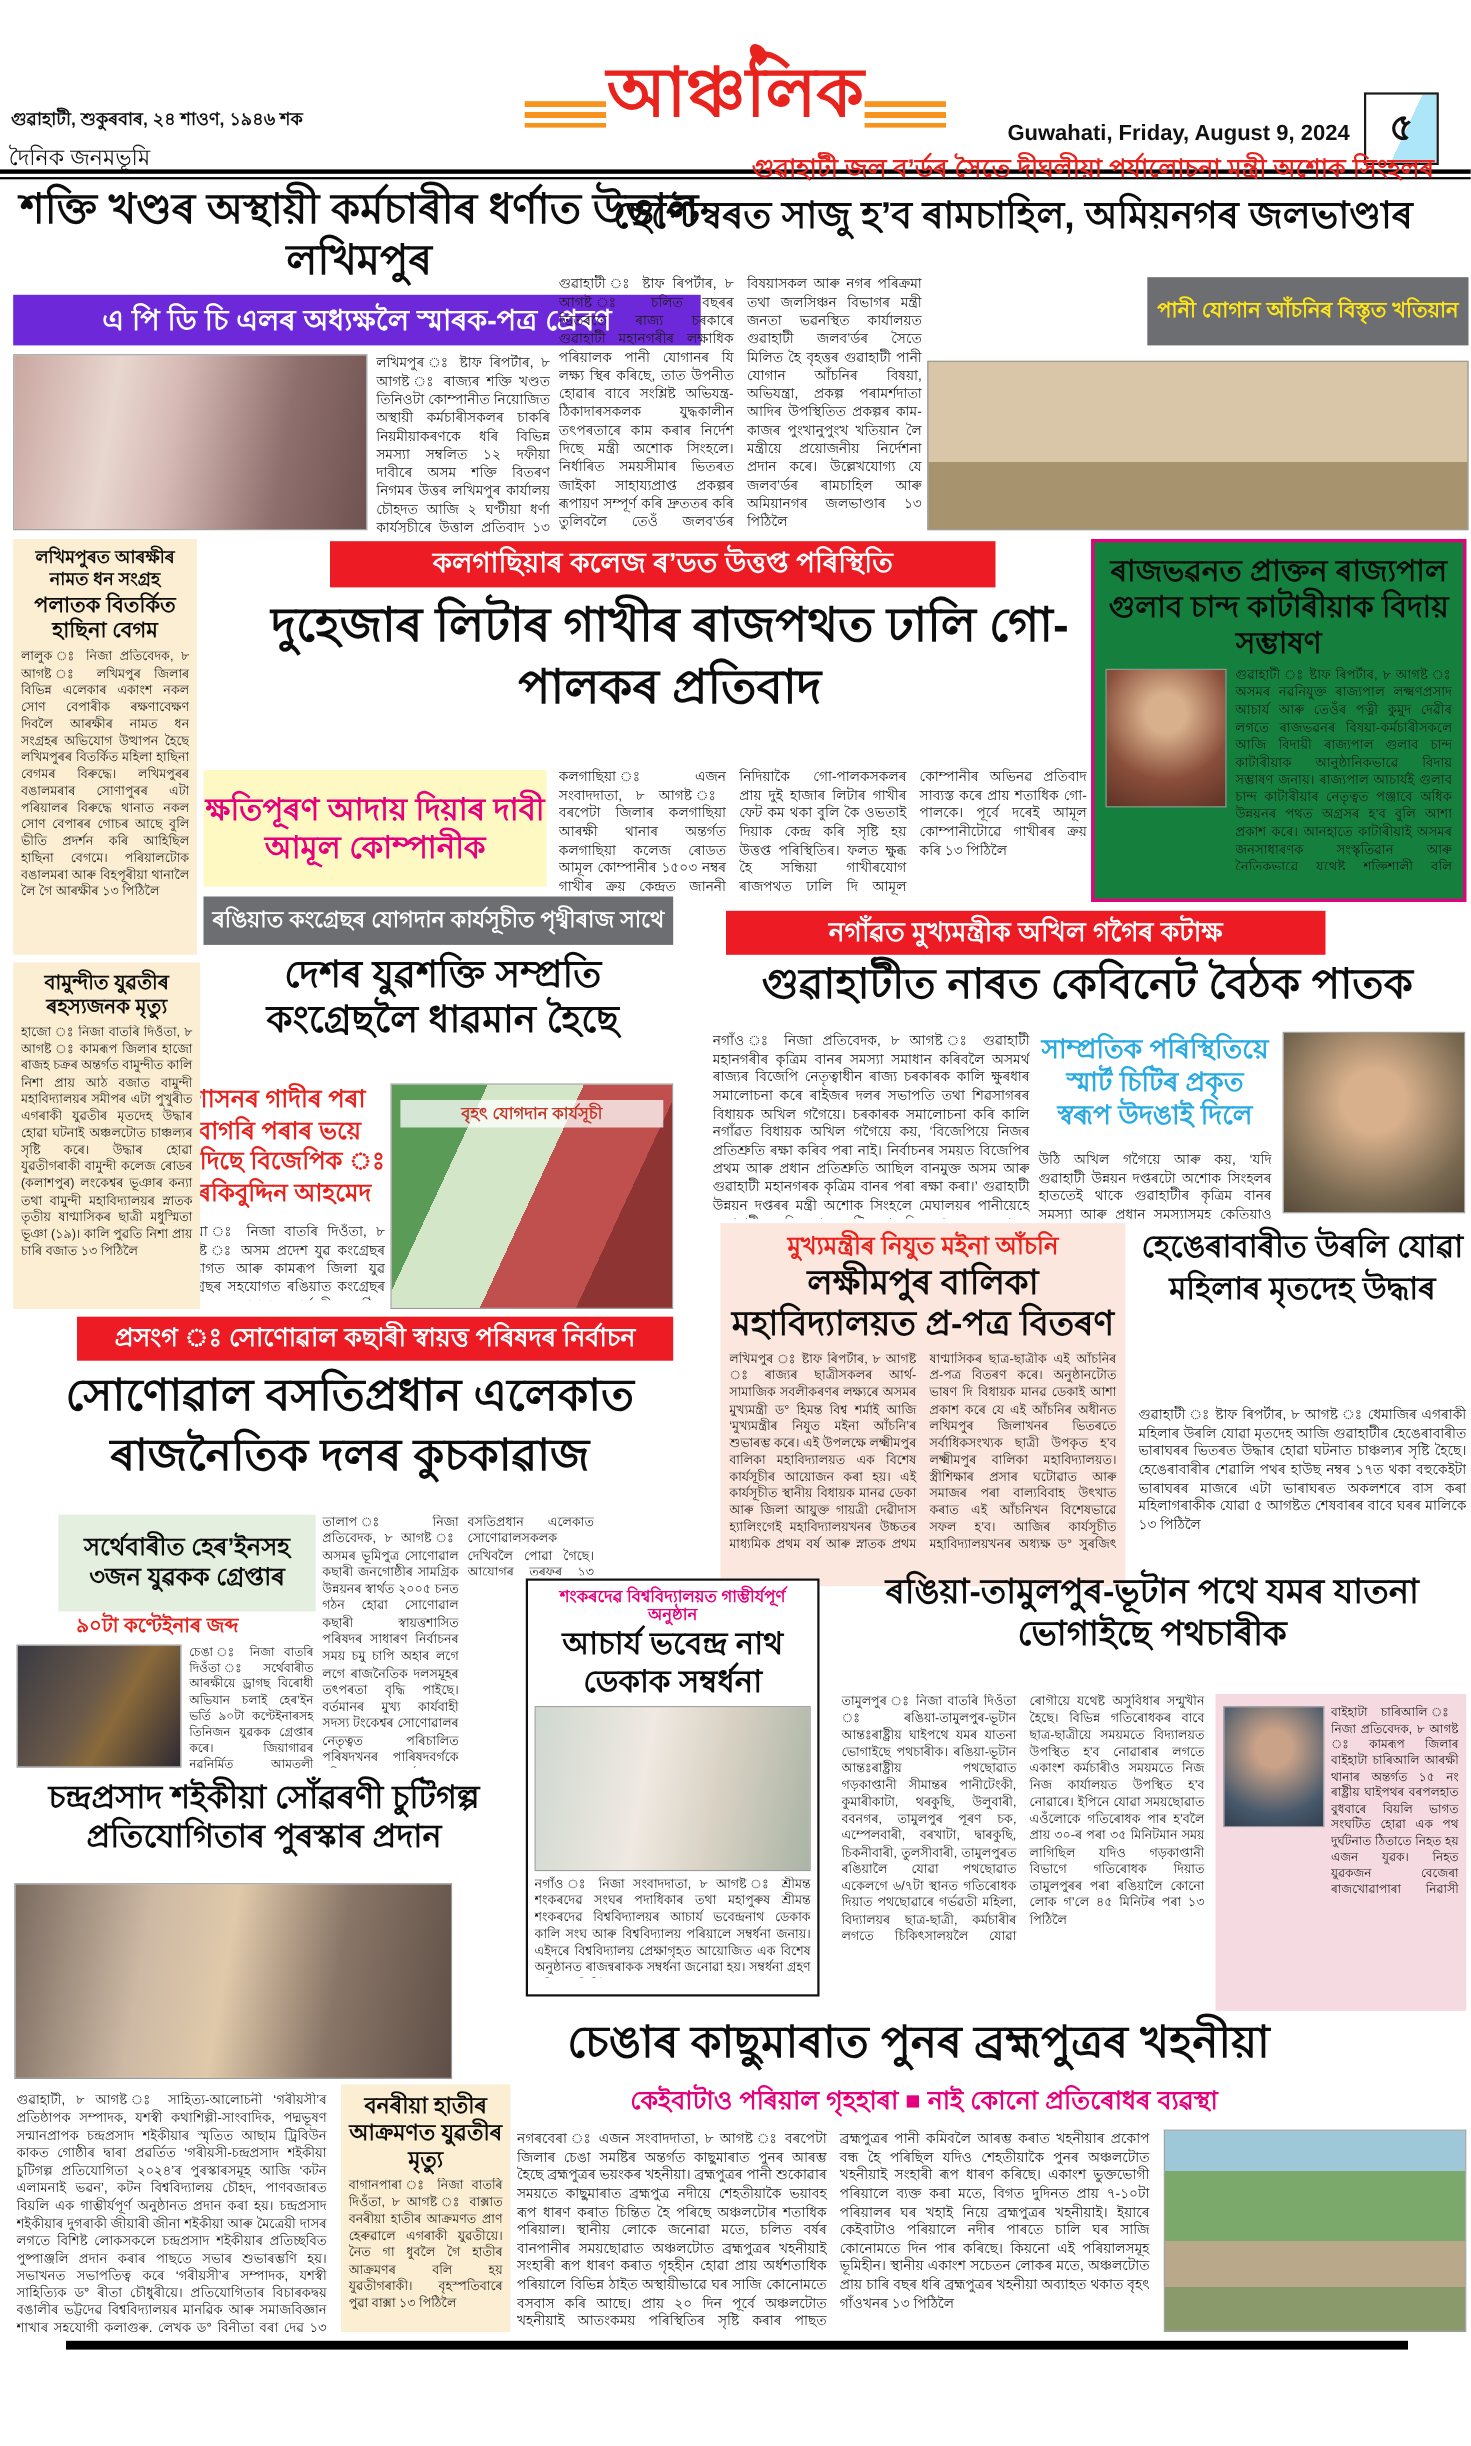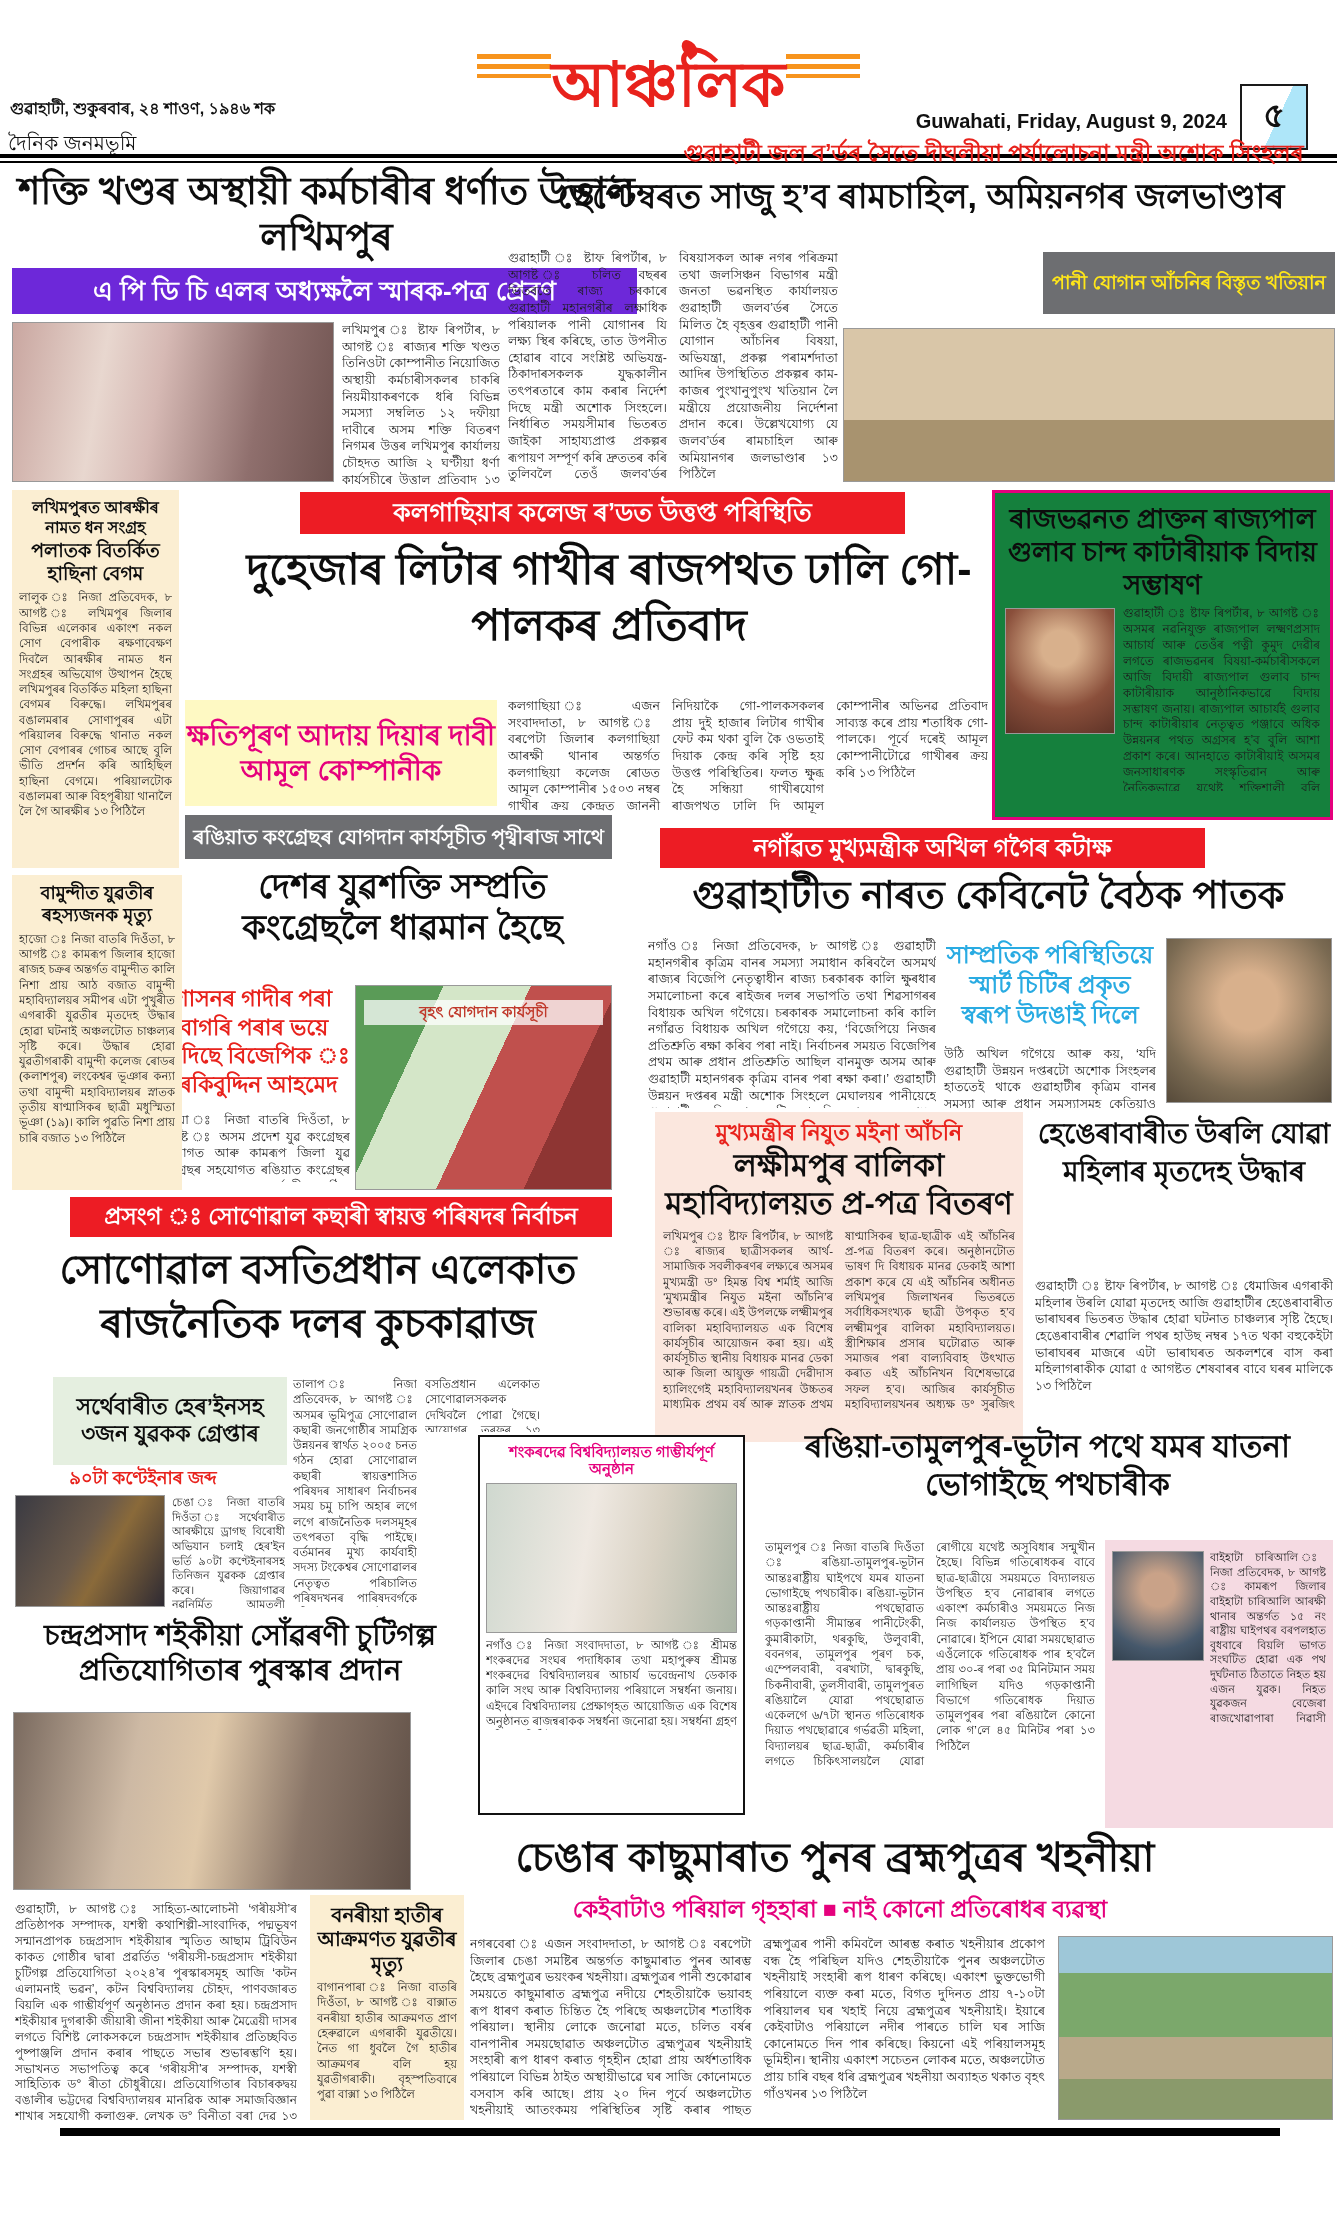--- a/index.html
+++ b/index.html
@@ -36,21 +36,21 @@
   .ph-barpalaha{background:radial-gradient(circle at 50% 35%,#c9a288 20%,#46586b 72%,#33414f)}
   .ph-story{background:linear-gradient(100deg,#7a6a5f,#cdb9a4 30%,#e0c9aa 48%,#8a7668 72%,#5f4f46)}
   .ph-seized{background:linear-gradient(120deg,#3a3a42,#6b5a4a 45%,#8a6a3a 60%,#2e2a33)}
   .ph-erosion{background:linear-gradient(#9ec7d8 0 20%,#7ba86b 20% 55%,#b9a98a 55% 78%,#8a9a6b 78%)}
 </style>
 </head>
 <body>
 
 <div class="abs" style="left:10px;top:96px;font-size:16px;font-weight:bold">গুৱাহাটী, শুকুৰবাৰ, ২৪ শাওণ, ১৯৪৬ শক</div>
 
-<div class="abs" style="left:0;top:54px;width:1337px;display:flex;justify-content:center;align-items:flex-start;gap:1px">
+<div class="abs" style="left:0;top:54px;width:1337px;display:flex;justify-content:center;align-items:flex-end;gap:1px">
   <span class="mlines"></span>
   <span class="mast">
     <span class="flame"></span>
     <span>আঞ্চলিক</span>
   </span>
   <span class="mlines"></span>
 </div>
 
 <div class="abs" style="right:110px;top:110px;font-size:20px;font-weight:bold">Guwahati, Friday, August 9, 2024</div>
 
@@ -129,20 +129,21 @@
 
 <div class="abs boxed" style="left:53px;top:1377px;width:234px;height:88px;background:#e5efe0;display:flex;align-items:center">
   <div class="hl" style="font-size:22px;width:100%">সৰ্থেবাৰীত হেৰ’ইনসহ ৩জন যুৱকক গ্ৰেপ্তাৰ</div>
 </div>
 <div class="abs kick red" style="left:55px;top:1468px;width:176px;font-size:18px">৯০টা কণ্টেইনাৰ জব্দ</div>
 <div class="abs ph ph-seized" style="left:15px;top:1495px;width:150px;height:112px"></div>
 <div class="abs bd" style="left:172px;top:1495px;width:113px;height:115px;font-size:11px">চেঙা ঃ নিজা বাতৰি দিওঁতা ঃ সৰ্থেবাৰীত আৰক্ষীয়ে ড্ৰাগছ বিৰোধী অভিযান চলাই হেৰ’ইন ভৰ্তি ৯০টা কণ্টেইনাৰসহ তিনিজন যুৱকক গ্ৰেপ্তাৰ কৰে। জিয়াগাৱৰ নৱনিৰ্মিত আমতলী অফিচৰ সুমুখত কঠোৰ ১৩ পিঠিলৈ</div>
 
 <div class="abs boxed" style="left:478px;top:1435px;width:267px;height:380px;border:2px solid #111;padding:6px;background:#fff">
   <div class="kick magenta" style="font-size:15px">শংকৰদেৱ বিশ্ববিদ্যালয়ত গাম্ভীৰ্যপূৰ্ণ অনুষ্ঠান</div>
+  <div class="hl" style="font-size:28px">আচাৰ্য ভবেন্দ্ৰ নাথ ডেকাক সম্বৰ্ধনা</div>
   <div class="ph ph-acharya" style="width:100%;height:150px;margin:5px 0"></div>
   <div class="bd" style="font-size:11.5px;height:92px">নগাঁও ঃ নিজা সংবাদদাতা, ৮ আগষ্ট ঃ শ্ৰীমন্ত শংকৰদেৱ সংঘৰ পদাধিকাৰ তথা মহাপুৰুষ শ্ৰীমন্ত শংকৰদেৱ বিশ্ববিদ্যালয়ৰ আচাৰ্য ভবেন্দ্ৰনাথ ডেকাক কালি সংঘ আৰু বিশ্ববিদ্যালয় পৰিয়ালে সম্বৰ্ধনা জনায়। এইদৰে বিশ্ববিদ্যালয় প্ৰেক্ষাগৃহত আয়োজিত এক বিশেষ অনুষ্ঠানত ৰাজন্বৰাকক সম্বৰ্ধনা জনোৱা হয়। সম্বৰ্ধনা গ্ৰহণ কৰি ১৩ পিঠিলৈ</div>
 </div>
 
 <div class="abs hl" style="left:765px;top:1428px;width:565px;font-size:31px">ৰঙিয়া-তামুলপুৰ-ভূটান পথে যমৰ যাতনা ভোগাইছে পথচাৰীক</div>
 <div class="abs bd cols2" style="left:765px;top:1540px;width:330px;height:282px;font-size:11.5px">তামুলপুৰ ঃ নিজা বাতৰি দিওঁতা ঃ ৰঙিয়া-তামুলপুৰ-ভূটান আন্তঃৰাষ্ট্ৰীয় ঘাইপথে যমৰ যাতনা ভোগাইছে পথচাৰীক। ৰঙিয়া-ভূটান আন্তঃৰাষ্ট্ৰীয় পথছোৱাত গড়কাপ্তানী সীমান্তৰ পানীটেংকী, কুমাৰীকাটা, থৰকুছি, উলুবাৰী, ববনগৰ, তামুলপুৰ পূৰণ চক, এম্পেলবাৰী, বৰখাটা, দ্বাৰকুছি, চিকনীবাৰী, তুলসীবাৰী, তামুলপুৰত ৰঙিয়ালৈ যোৱা পথছোৱাত একেলগে ৬/৭টা স্থানত গতিৰোধক দিয়াত পথছোৱাৰে গৰ্ভৱতী মহিলা, বিদ্যালয়ৰ ছাত্ৰ-ছাত্ৰী, কৰ্মচাৰীৰ লগতে চিকিৎসালয়লৈ যোৱা ৰোগীয়ে যথেষ্ট অসুবিধাৰ সন্মুখীন হৈছে। বিভিন্ন গতিৰোধকৰ বাবে ছাত্ৰ-ছাত্ৰীয়ে সময়মতে বিদ্যালয়ত উপস্থিত হ’ব নোৱাৰাৰ লগতে একাংশ কৰ্মচাৰীও সময়মতে নিজ নিজ কাৰ্যালয়ত উপস্থিত হ’ব নোৱাৰে। ইপিনে যোৱা সময়ছোৱাত এওঁলোকে গতিৰোধক পাৰ হ’বলৈ প্ৰায় ৩০-ৰ পৰা ৩৫ মিনিটমান সময় লাগিছিল যদিও গড়কাপ্তানী বিভাগে গতিৰোধক দিয়াত তামুলপুৰৰ পৰা ৰঙিয়ালৈ কোনো লোক গ’লে ৪৫ মিনিটৰ পৰা ১৩ পিঠিলৈ</div>
 
 <div class="abs boxed" style="left:1105px;top:1540px;width:228px;height:288px;background:#f5dae2;padding:7px">
   <div class="ph ph-barpalaha" style="float:left;width:92px;height:110px;margin:4px 6px 2px 0"></div>
   <div class="bd" style="font-size:11px;height:175px;margin-top:3px">বাইহাটা চাৰিআলি ঃ নিজা প্ৰতিবেদক, ৮ আগষ্ট ঃ কামৰূপ জিলাৰ বাইহাটা চাৰিআলি আৰক্ষী থানাৰ অন্তৰ্গত ১৫ নং ৰাষ্ট্ৰীয় ঘাইপথৰ বৰপলহাত বুধবাৰে বিয়লি ভাগত সংঘটিত হোৱা এক পথ দুৰ্ঘটনাত ঠিতাতে নিহত হয় এজন যুৱক। নিহত যুৱকজন বেজেৰা ৰাজখোৱাপাৰা নিৱাসী গোৱেশ্বৰ মহাবিদ্যালয়ৰ অৱসৰপ্ৰাপ্ত অধ্যক্ষ শিক্ষাবিদ প্ৰয়াত ড° খগেশ্বৰ ১৩ পিঠিলৈ</div>

